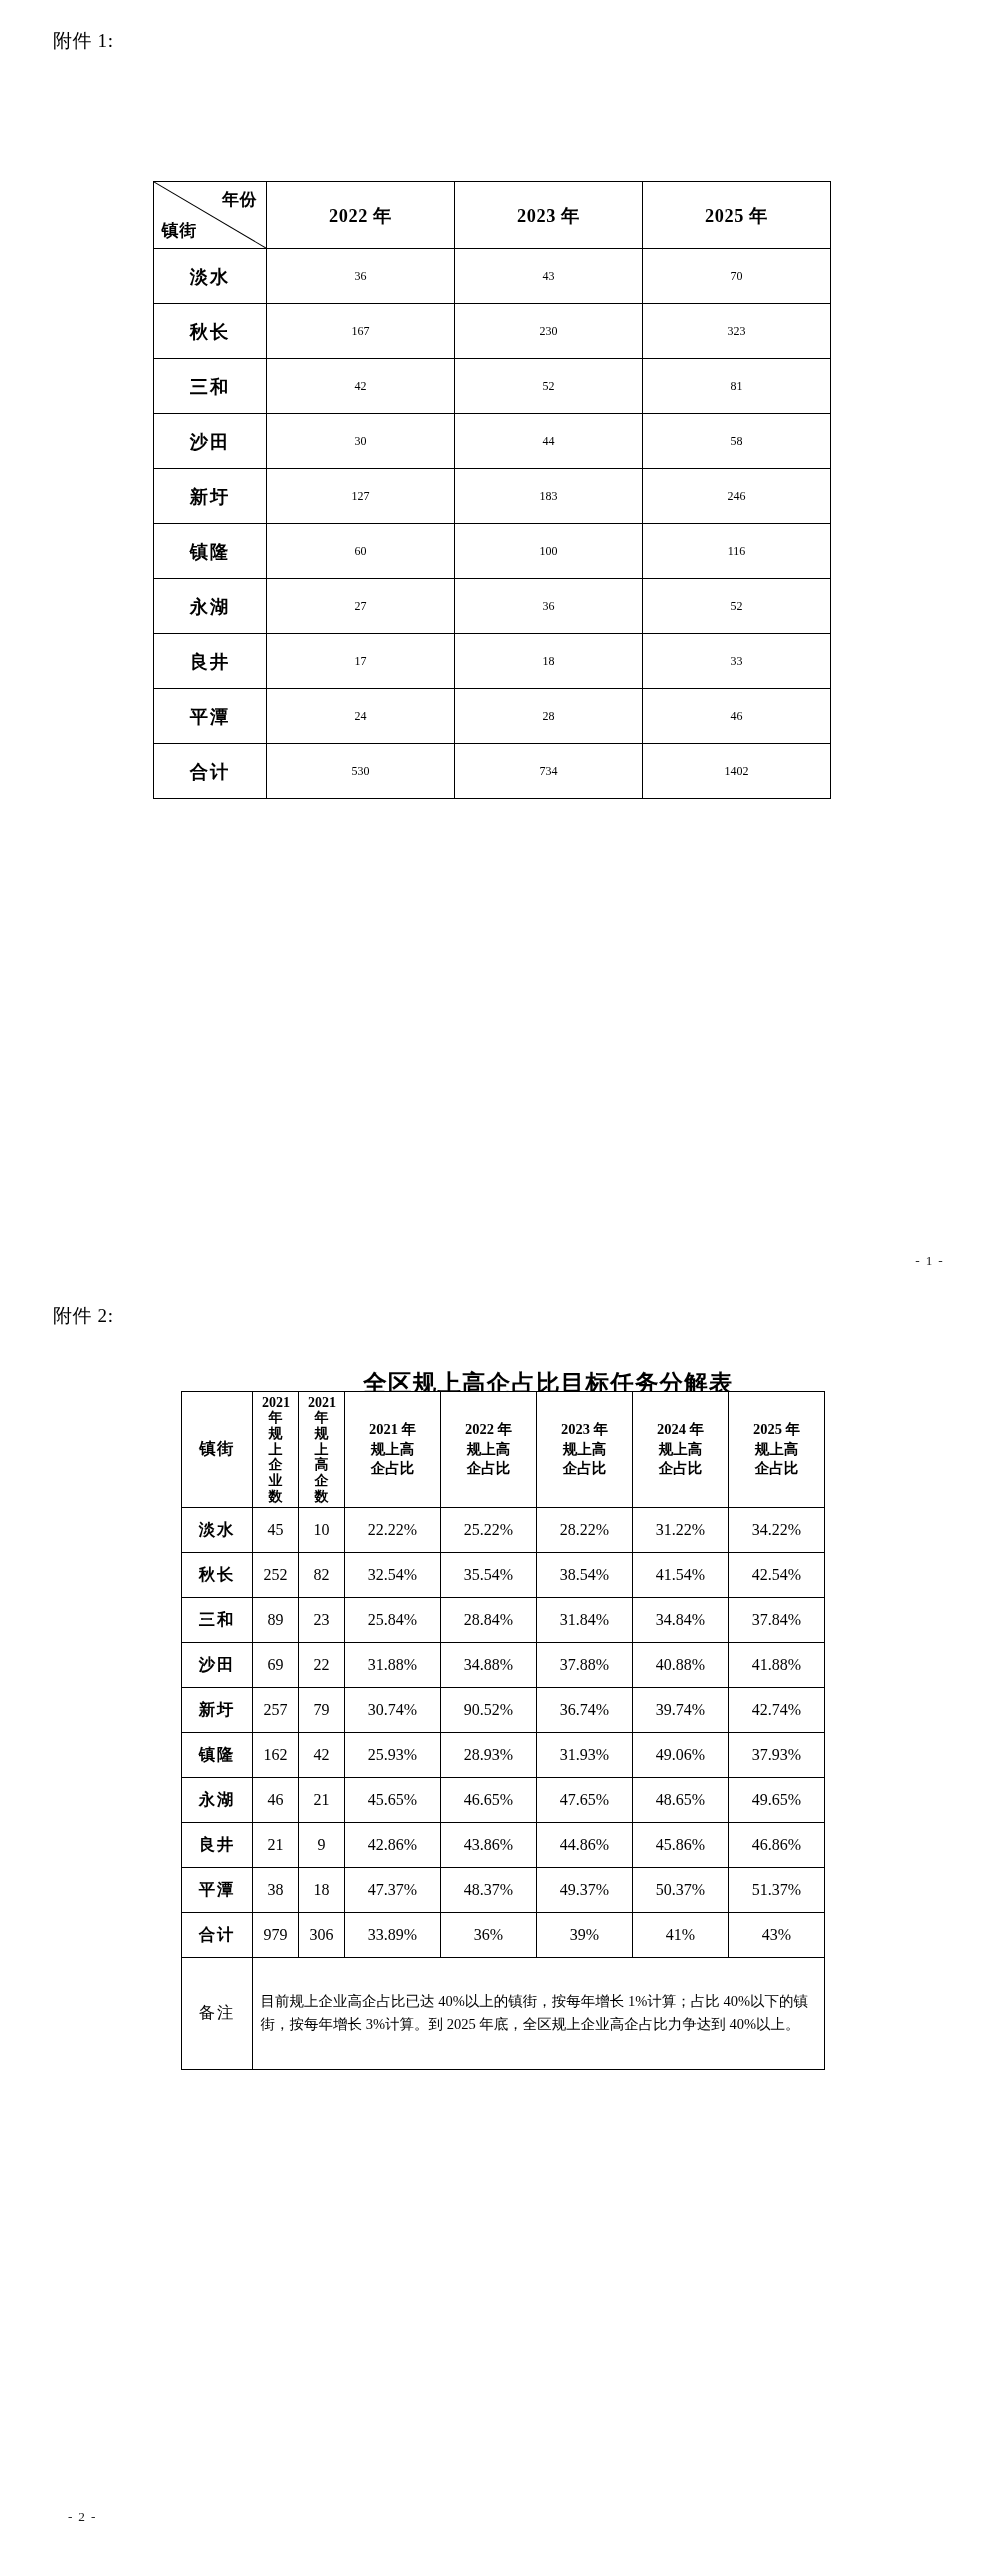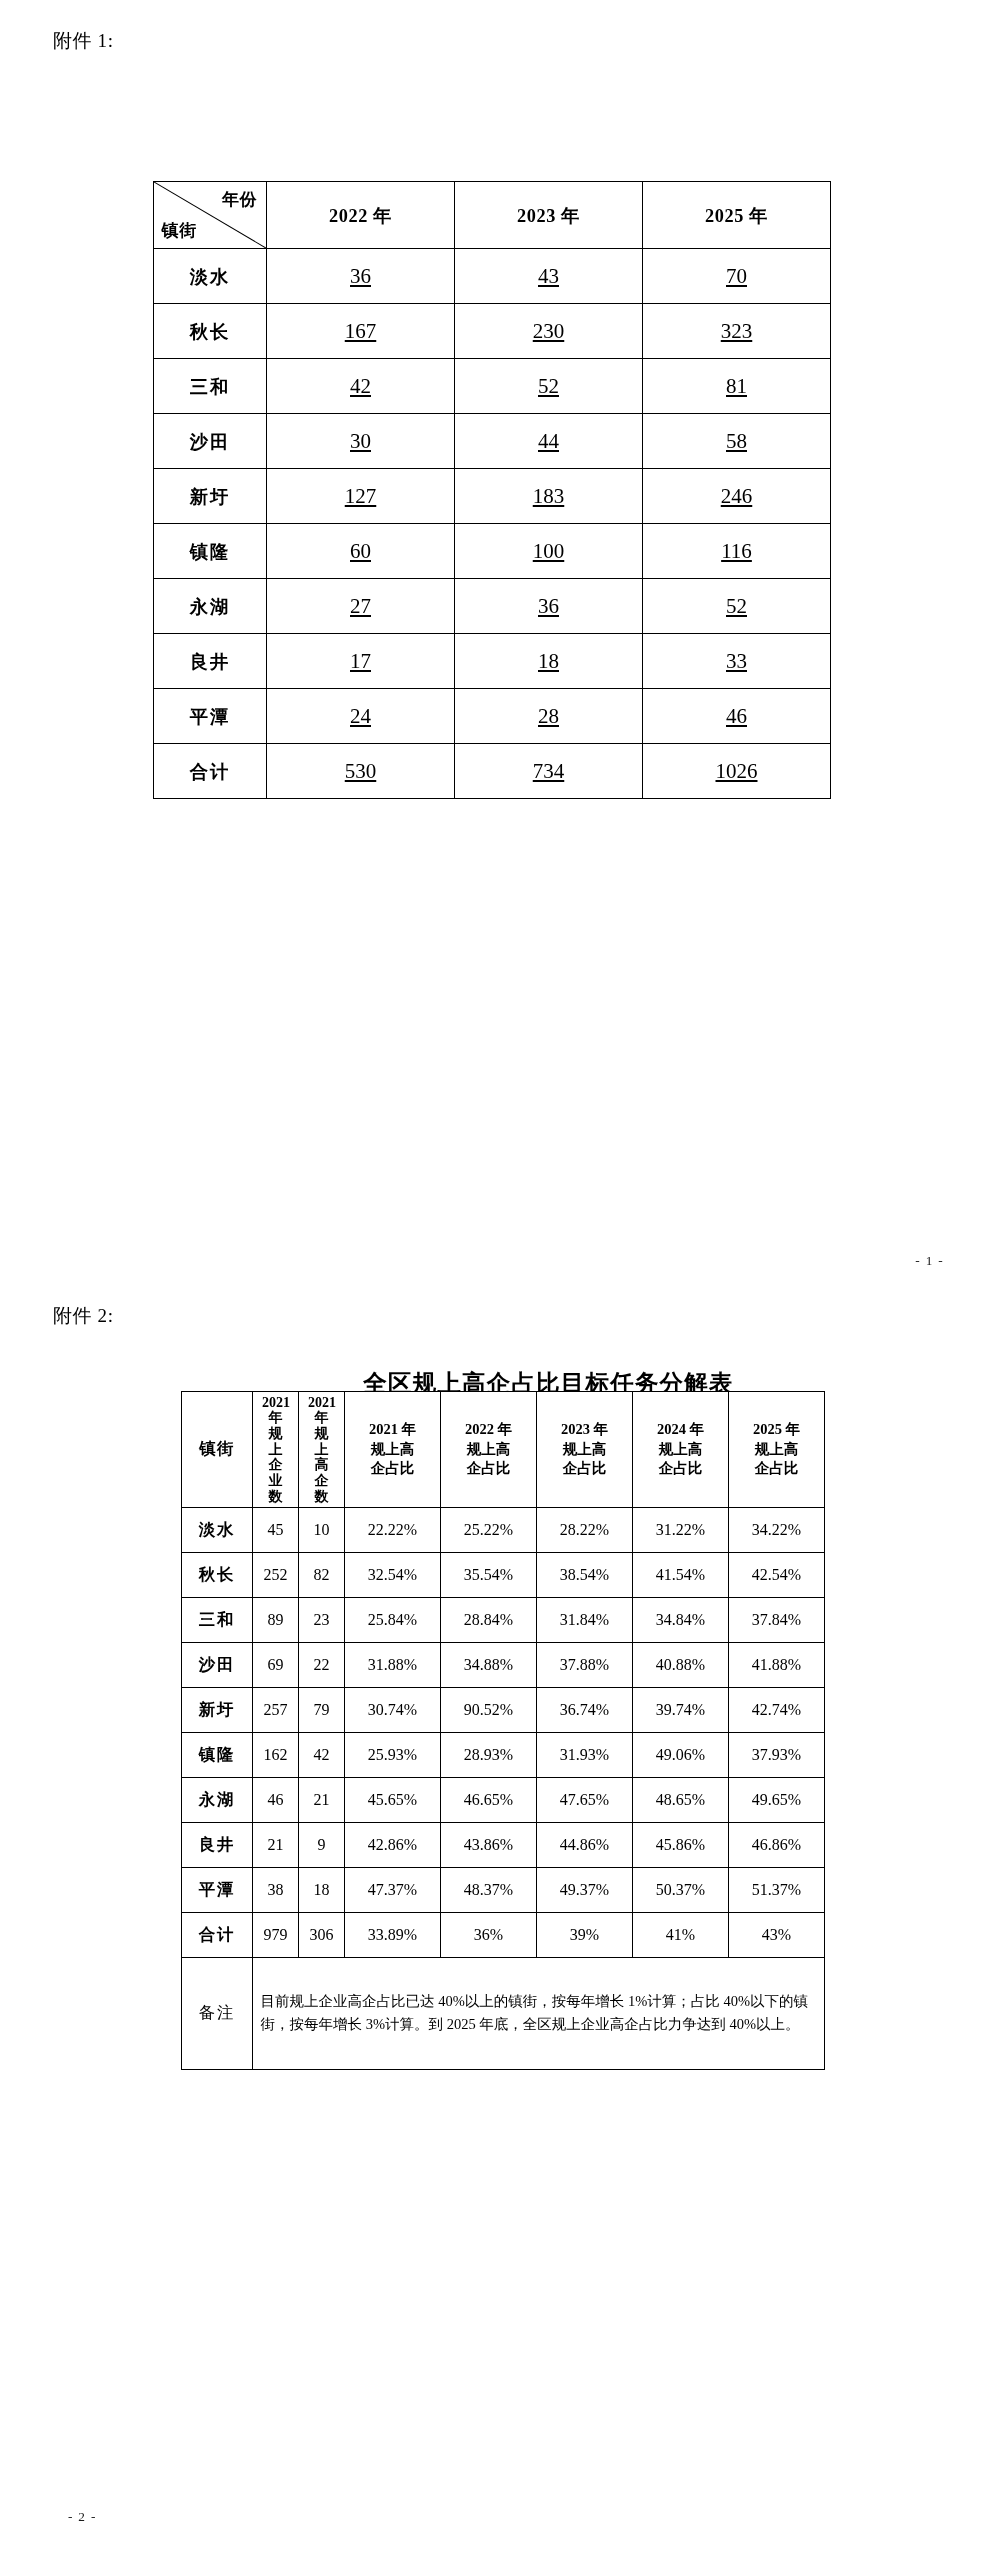--- a/index.html
+++ b/index.html
@@ -113,21 +113,21 @@
     height: 66px;
     font-weight: 700;
     font-size: 18.3px;
     letter-spacing: 0.6px;
   }
   .t1 td.town {
     font-weight: 700;
     font-size: 18.3px;
     letter-spacing: 1.9px;
   }
-  .t1 td.num { font-size: 21px; text-decoration: underline; }
+  .t1 td.num { font-size: 12px; }
 
   
   .t2 {
     position: absolute;
     left: 181px;
     top: 1391px;
     width: 644px;
     font-family: "Liberation Serif", "DejaVu Serif", serif;
   }
   .t2 col.c0 { width: 71px; }
@@ -258,21 +258,21 @@
       <tr>
         <td class="town">平潭</td>
         <td class="num">24</td>
         <td class="num">28</td>
         <td class="num">46</td>
       </tr>
       <tr>
         <td class="town">合计</td>
         <td class="num">530</td>
         <td class="num">734</td>
-        <td class="num">1026</td>
+        <td class="num">1402</td>
       </tr>
     </tbody>
   </table>
 
   <div class="page-number right" style="top:1253px;">- 1 -</div>
 </div>
 
 <div class="page page-2">
 
   <div class="attach-label" style="left:44px; top:15px;">附件 2:</div>

